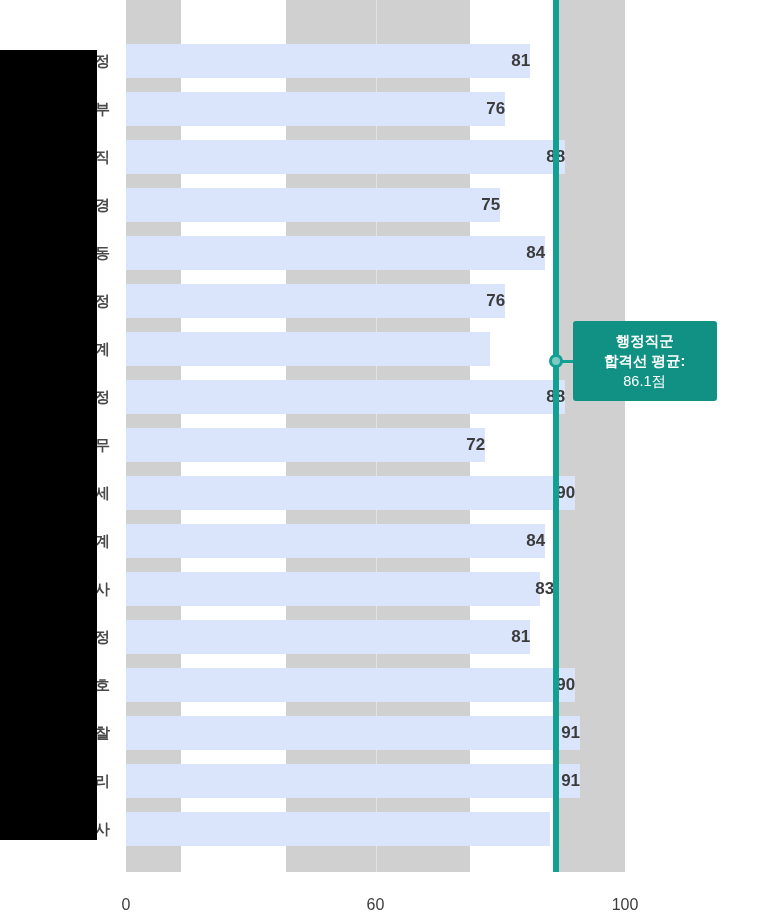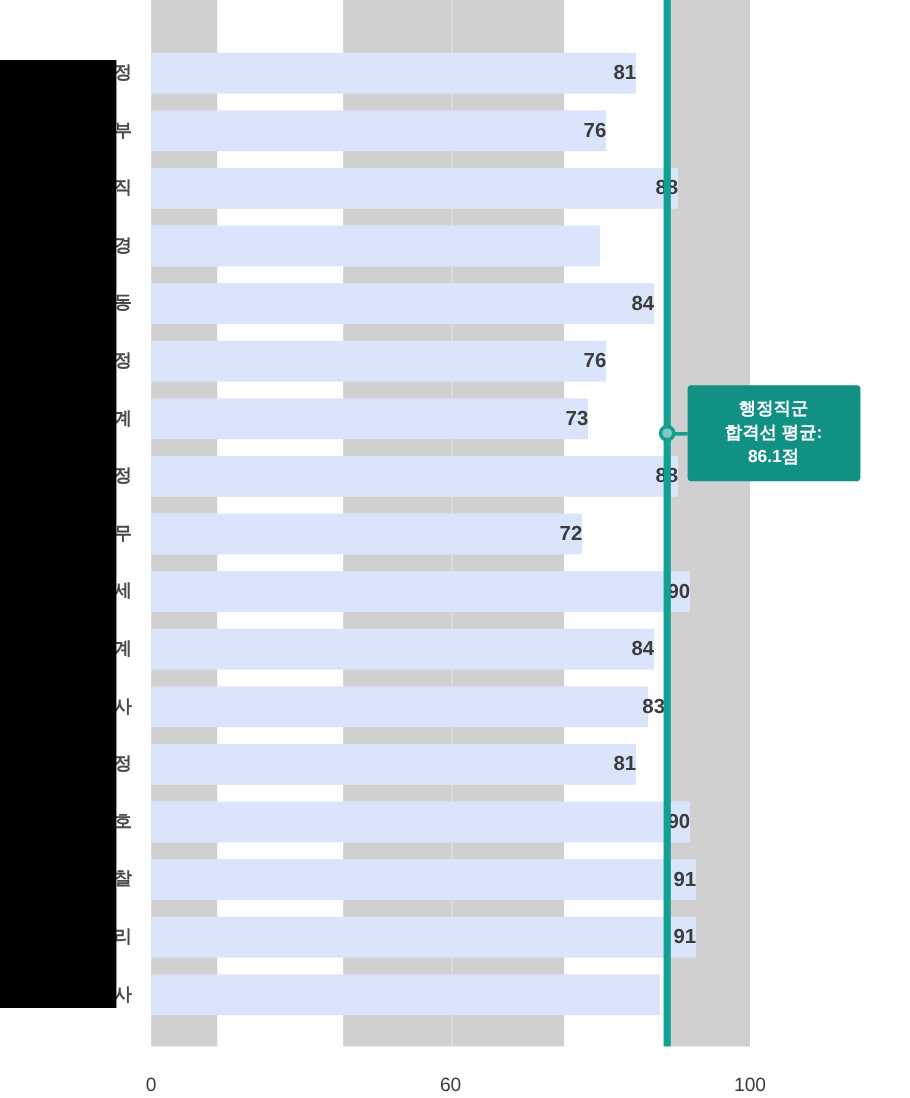--- a/index.html
+++ b/index.html
@@ -55,21 +55,21 @@
     position:absolute;height:3px;background:#12a093;z-index:5;
   }
   #avg-box{
     position:absolute;background:#109184;color:#ffffff;
     border-radius:3px;z-index:7;
     display:flex;flex-direction:column;align-items:center;
     padding:10px 14px;box-sizing:border-box;
   }
   #avg-box span{display:block;font-size:14.5px;line-height:20px;white-space:nowrap;}
   #avg-box .l1,#avg-box .l2{font-weight:bold;}
-  #avg-box .l3{font-weight:bold;}
+  #avg-box .l3{font-weight:normal;}
 
   
   #label-occluder{
     position:absolute;left:0;top:50px;width:97px;height:790px;
     background:#000000;z-index:4;
   }
 
   
   .tick{
     position:absolute;top:896px;font-size:16px;color:#3c3c3c;
@@ -99,35 +99,35 @@
         <div class="bar-label" style="left: 126px; width: 379.24px; color: rgb(60, 60, 60);">76</div>
       </div>
       <div class="row" style="top: 133px;">
         <div class="cat-label">인사조직</div>
         <div class="bar" style="width: 439.12px; background: rgb(218, 229, 252);"></div>
         <div class="bar-label" style="left: 126px; width: 439.12px; color: rgb(60, 60, 60);">88</div>
       </div>
       <div class="row" style="top: 181px;">
         <div class="cat-label">재경</div>
         <div class="bar" style="width: 374.25px; background: rgb(218, 229, 252);"></div>
+        <div class="bar-label" style="left: 126px; width: 374.25px; color: rgb(60, 60, 60);">75</div>
       </div>
       <div class="row" style="top: 229px;">
         <div class="cat-label">고용노동</div>
         <div class="bar" style="width: 419.16px; background: rgb(218, 229, 252);"></div>
         <div class="bar-label" style="left: 126px; width: 419.16px; color: rgb(60, 60, 60);">84</div>
       </div>
       <div class="row" style="top: 277px;">
         <div class="cat-label">교육행정</div>
         <div class="bar" style="width: 379.24px; background: rgb(218, 229, 252);"></div>
         <div class="bar-label" style="left: 126px; width: 379.24px; color: rgb(60, 60, 60);">76</div>
       </div>
       <div class="row" style="top: 325px;">
         <div class="cat-label">회계</div>
         <div class="bar" style="width: 364.27px; background: rgb(218, 229, 252);"></div>
-        <div class="bar-label" style="left: 126px; width: 364.27px; color: rgb(60, 60, 60);">73</div>
       </div>
       <div class="row" style="top: 373px;">
         <div class="cat-label">선거행정</div>
         <div class="bar" style="width: 439.12px; background: rgb(218, 229, 252);"></div>
         <div class="bar-label" style="left: 126px; width: 439.12px; color: rgb(60, 60, 60);">88</div>
       </div>
       <div class="row" style="top: 421px;">
         <div class="cat-label">세무</div>
         <div class="bar" style="width: 359.28px; background: rgb(218, 229, 252);"></div>
         <div class="bar-label" style="left: 126px; width: 359.28px; color: rgb(60, 60, 60);">72</div>

